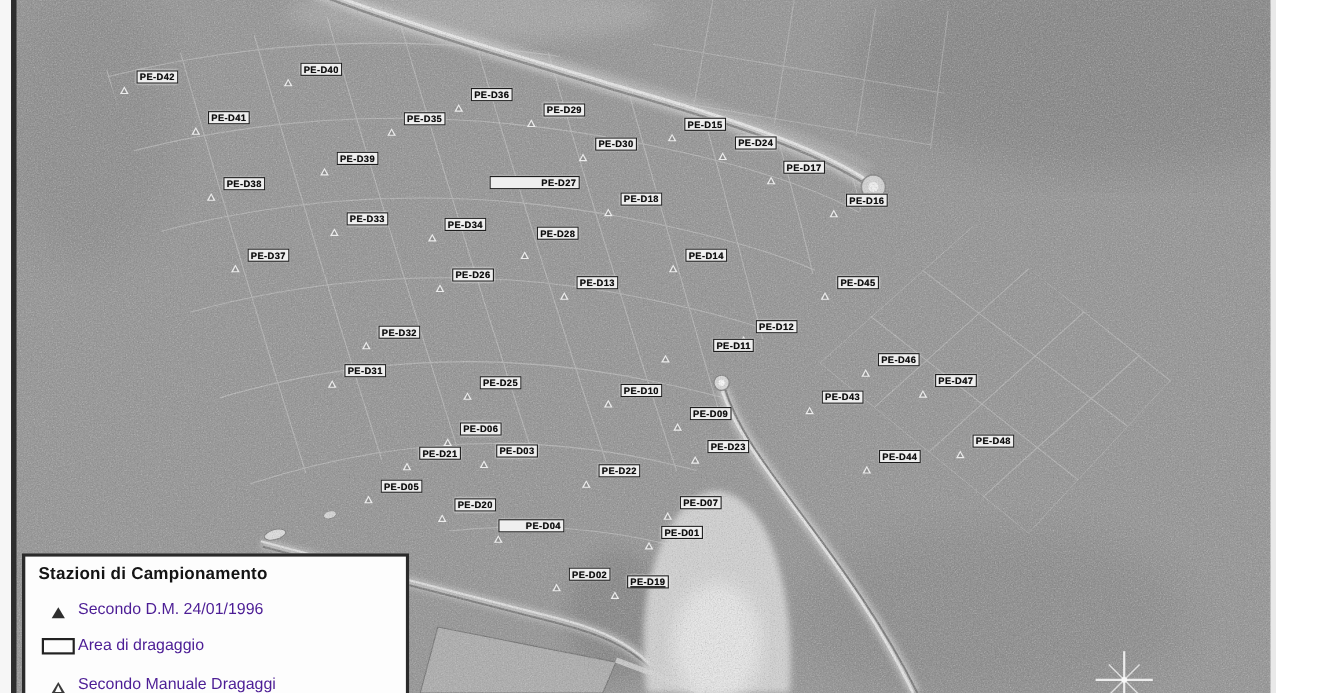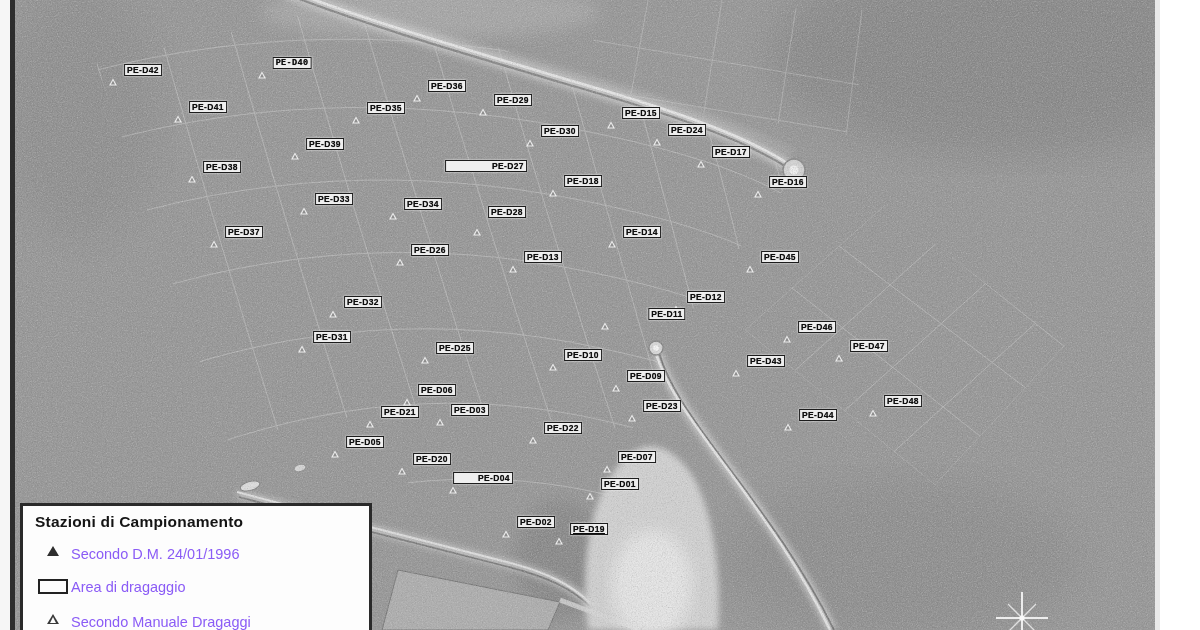--- a/index.html
+++ b/index.html
@@ -19,21 +19,21 @@
     border-left:4px solid transparent;border-right:4px solid transparent;border-bottom:7px solid #ececec;filter:blur(.3px);}
   .marker::after{content:"";position:absolute;left:-2.5px;top:2.2px;
     border-left:2.5px solid transparent;border-right:2.5px solid transparent;border-bottom:4.4px solid #8d8d8d;}
   
   #legend{
     position:absolute;left:20px;top:503px;width:352px;height:140px;
     background:#fdfdfd;border:3px solid #2a2a2a;box-sizing:border-box;
     padding:7px 12px 0 12px;filter:blur(.2px);
   }
   .legend-title{font-size:15.5px;font-weight:bold;color:#141414;letter-spacing:.2px;}
-  .legend-row{display:flex;align-items:flex-start;color:#8b5cf6;font-size:14.5px;}
+  .legend-row{display:flex;align-items:flex-end;color:#4c1d95;font-size:14.5px;}
   .legend-row .sym{width:36px;display:flex;justify-content:center;align-items:center;flex:0 0 36px;}
   .tri-filled{width:0;height:0;border-left:6px solid transparent;border-right:6px solid transparent;border-bottom:10px solid #2e2e2e;}
   .tri-open{position:relative;width:0;height:0;border-left:6px solid transparent;border-right:6px solid transparent;border-bottom:10px solid #3a3a3a;}
   .tri-open::after{content:"";position:absolute;left:-3.4px;top:3.4px;border-left:3.4px solid transparent;border-right:3.4px solid transparent;border-bottom:6px solid #fdfdfd;}
   .rect-sym{width:26px;height:11px;background:#fdfdfd;border:2.5px solid #222;}
   .row1{margin-top:15px;}
   .row2{margin-top:19px;}
   .row3{margin-top:17px;}
 </style>
 </head>
@@ -162,21 +162,21 @@
     <rect x="0" y="0" width="10" height="630" fill="#f6f6f6"></rect>
     <rect x="10" y="0" width="5" height="630" fill="#1f1f1f" opacity="0.88"></rect>
     <rect x="1160" y="0" width="40" height="630" fill="#ffffff"></rect>
     <rect x="1155" y="0" width="5" height="630" fill="#e9e9e9"></rect>
   </svg>
 
   <div id="stations">
       <span class="marker" style="left: 113px; top: 82px;"></span>
       <div class="station" style="left: 143px; top: 70px;">PE-D42</div>
       <span class="marker" style="left: 262px; top: 75px;"></span>
-      <div class="station" style="left: 292px; top: 63px; font-family: Liberation Mono, monospace;">PE-D40</div>
+      <div class="station" style="left: 292px; top: 63px;">PE-D40</div>
       <span class="marker" style="left: 178px; top: 119px;"></span>
       <div class="station" style="left: 208px; top: 107px;">PE-D41</div>
       <span class="marker" style="left: 417px; top: 98px;"></span>
       <div class="station" style="left: 447px; top: 86px;">PE-D36</div>
       <span class="marker" style="left: 356px; top: 120px;"></span>
       <div class="station" style="left: 386px; top: 108px;">PE-D35</div>
       <span class="marker" style="left: 483px; top: 112px;"></span>
       <div class="station" style="left: 513px; top: 100px;">PE-D29</div>
       <span class="marker" style="left: 611px; top: 125px;"></span>
       <div class="station" style="left: 641px; top: 113px;">PE-D15</div>

